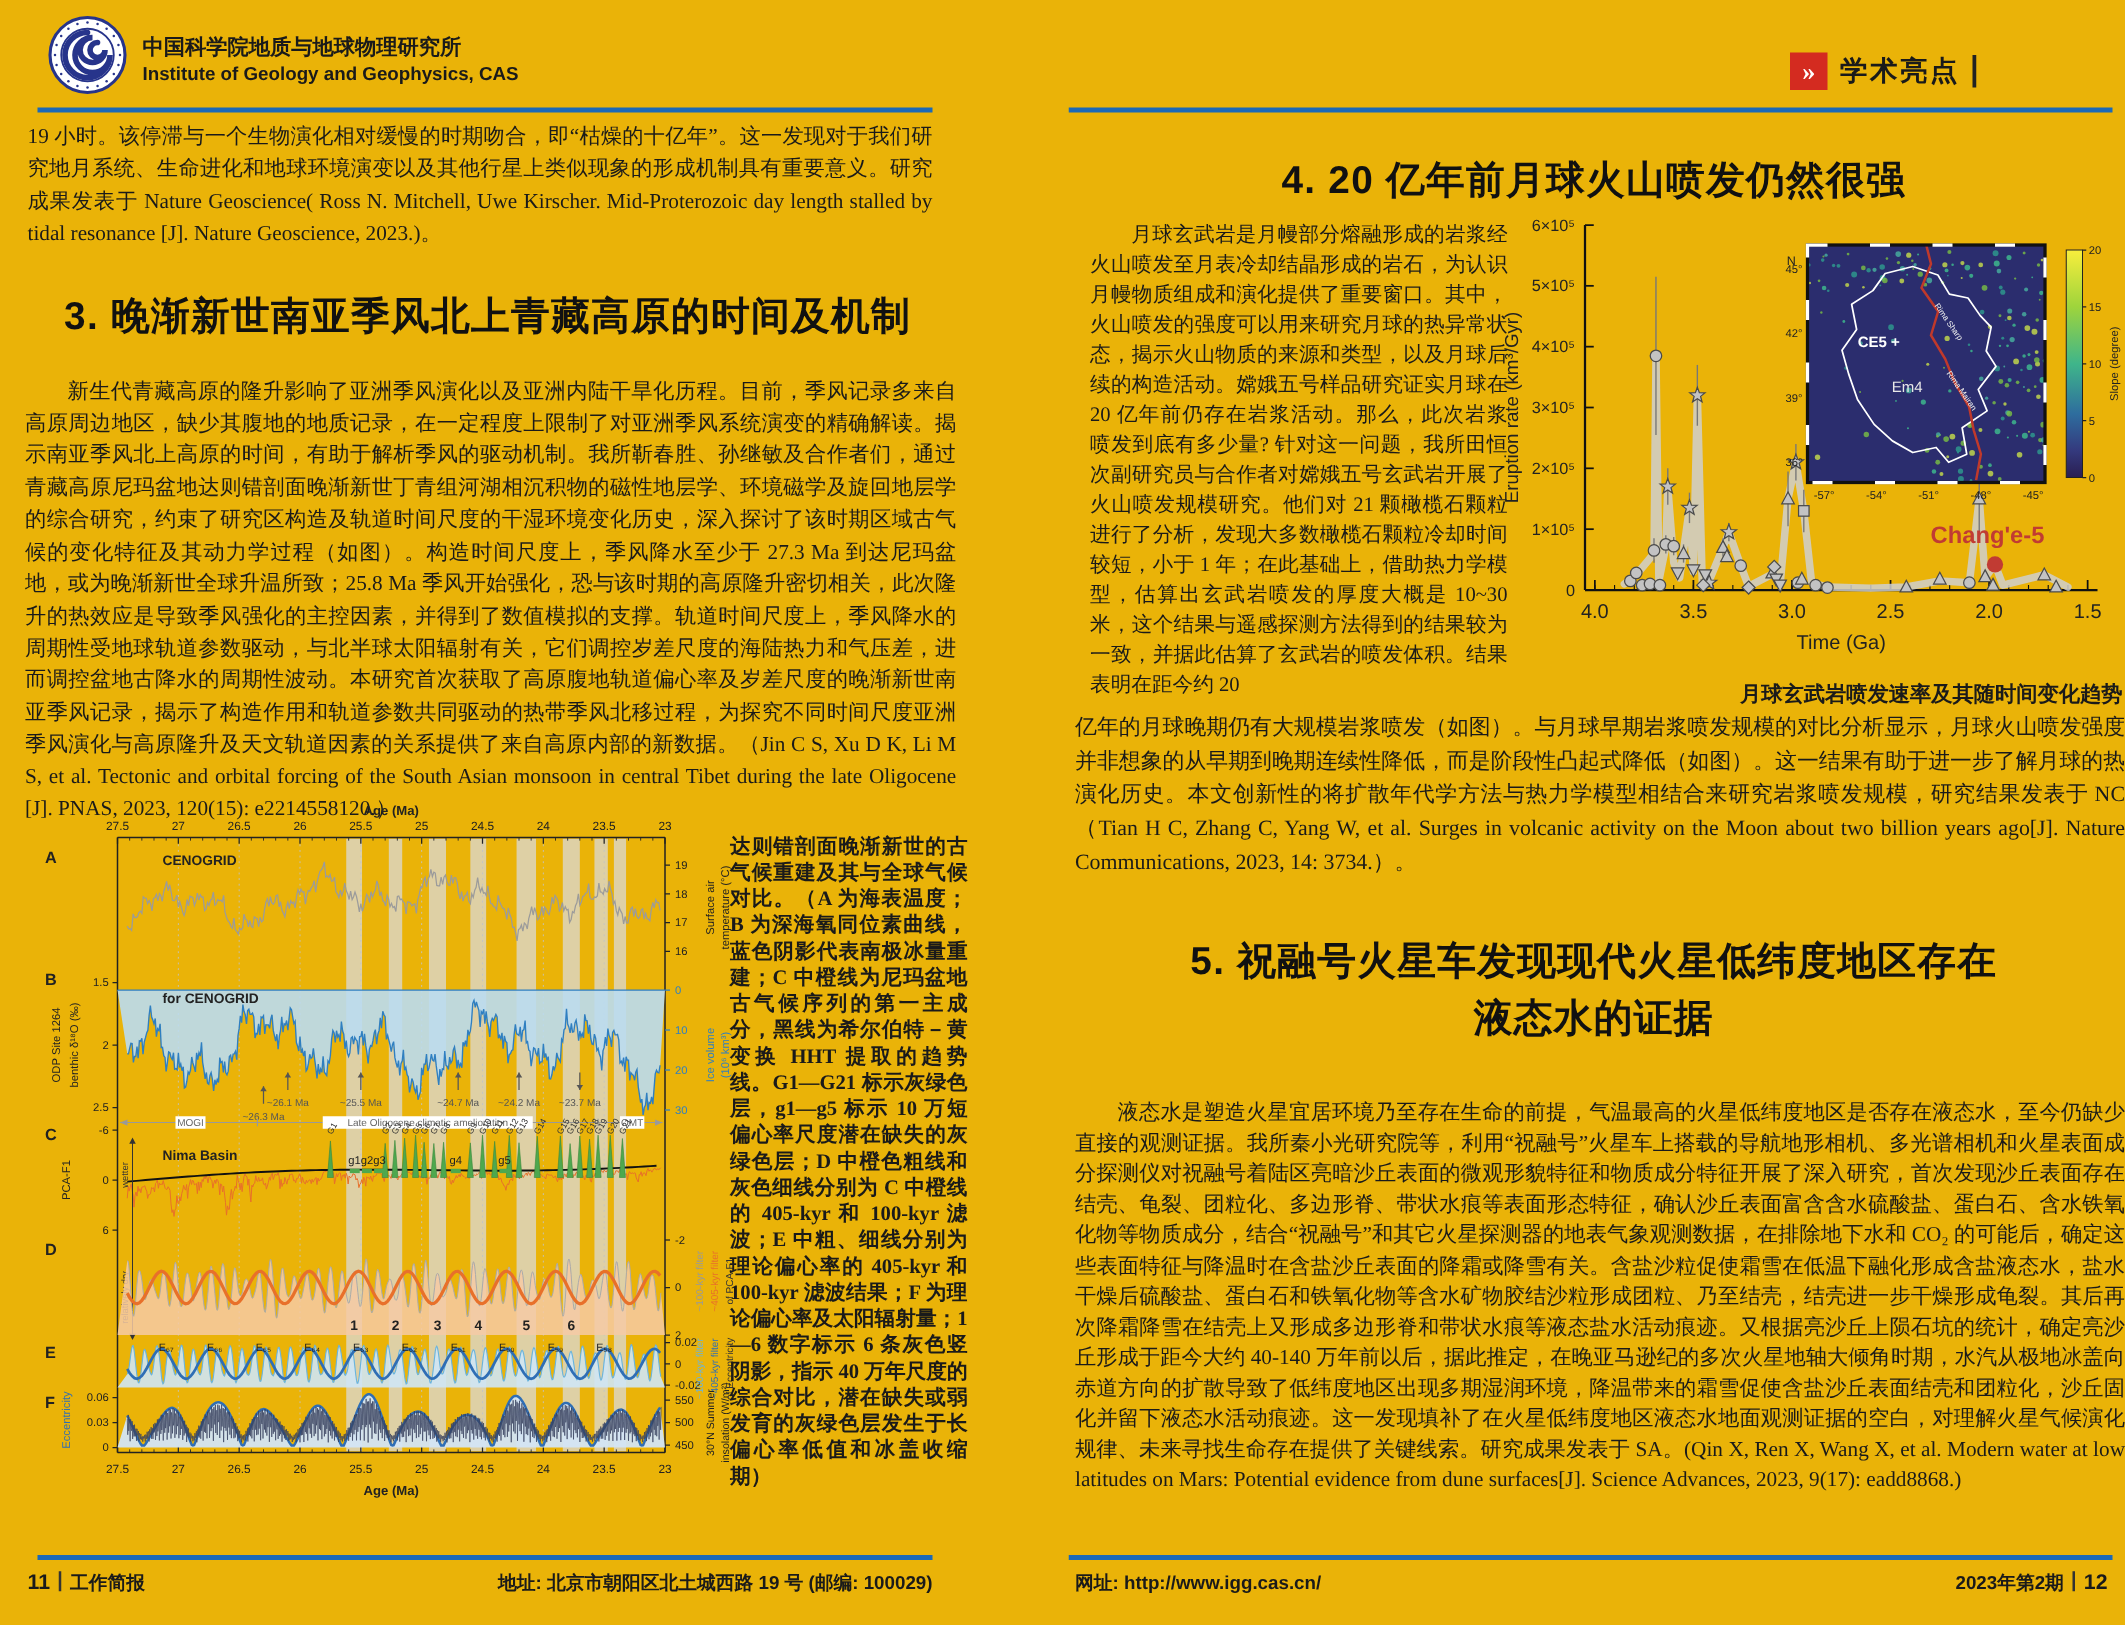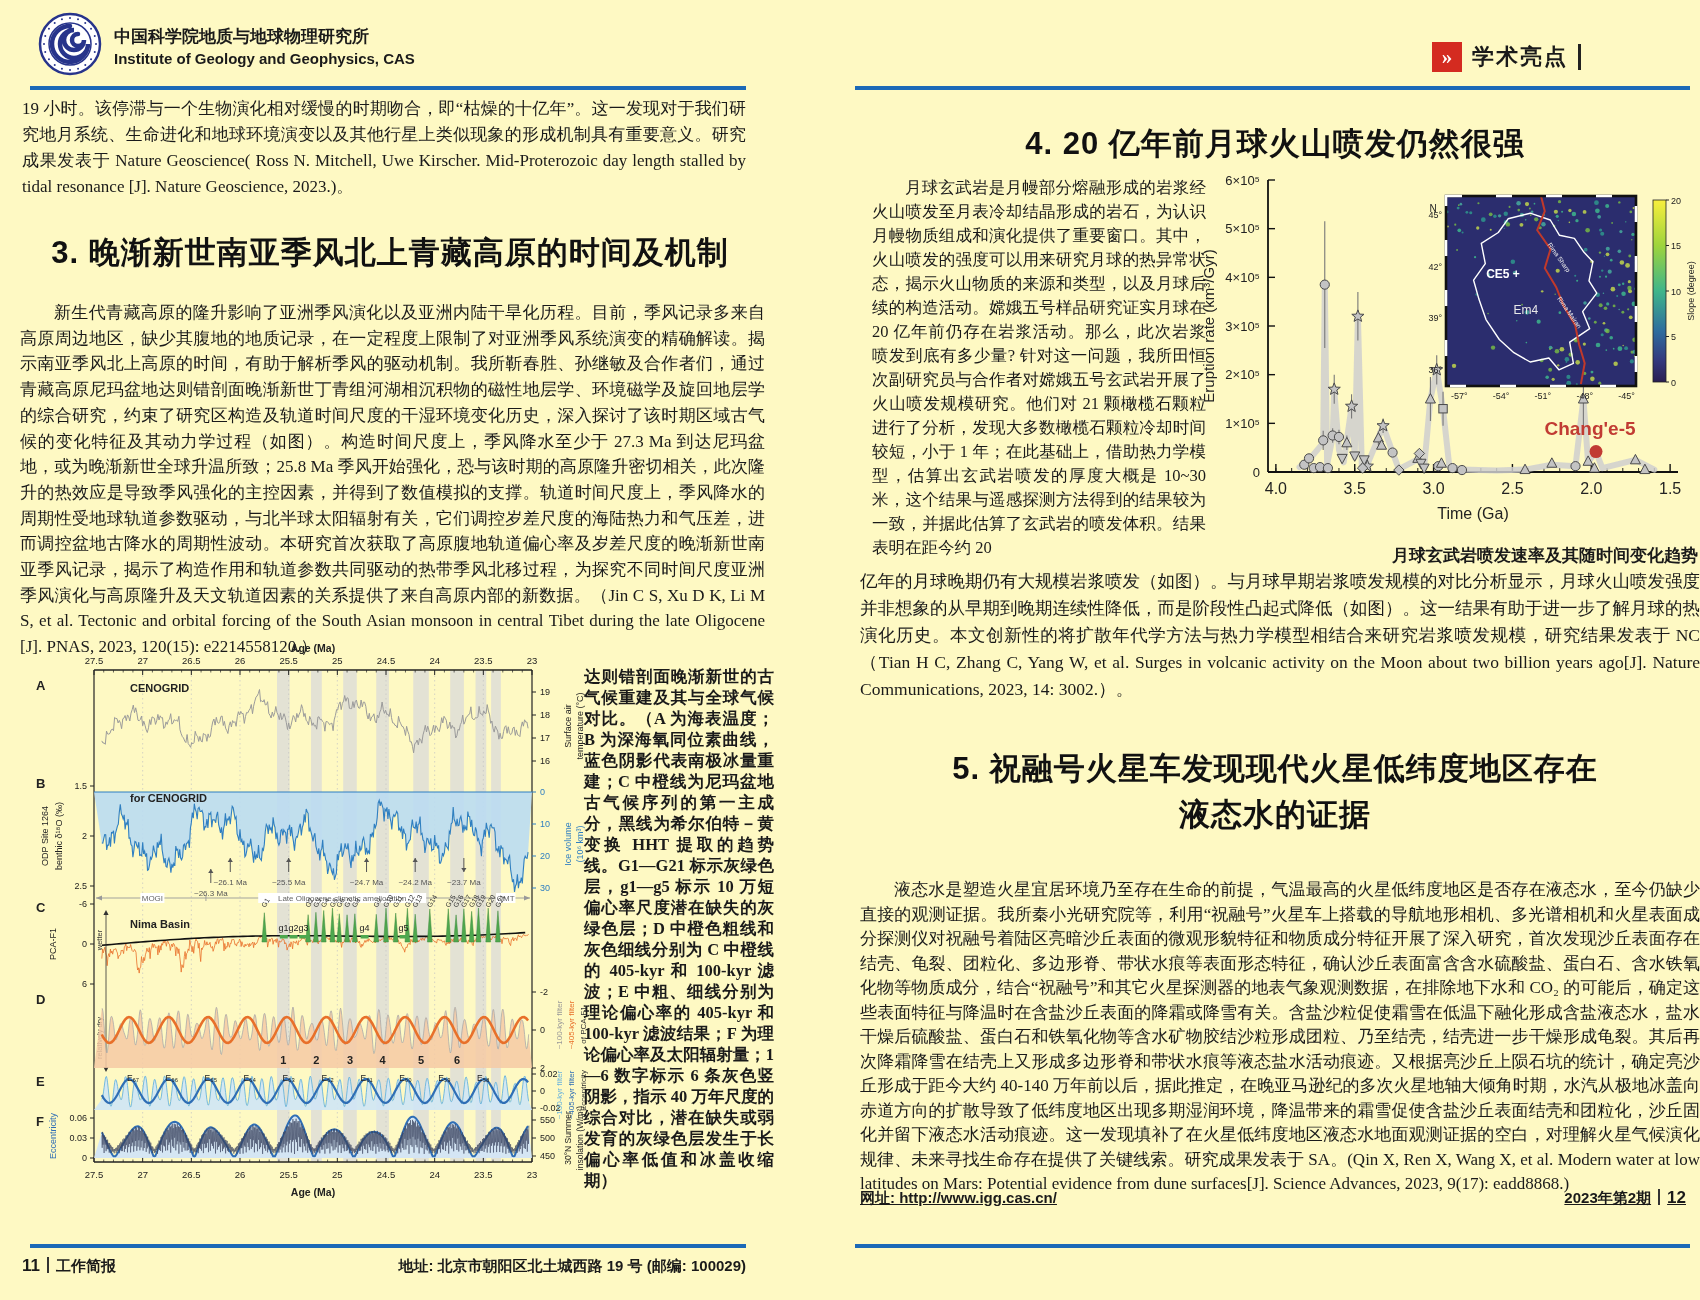--- a/index.html
+++ b/index.html
@@ -1,16 +1,16 @@
 <!DOCTYPE html>
 <html><head>
 <meta charset="utf-8">
 <style>
   html,body{margin:0;padding:0;background:#e8e8e8;}
-  #root{position:relative;width:1700px;height:1300px;background:#fef9c3;overflow:hidden;
+  #root{position:relative;width:1700px;height:1300px;background:#eab308;overflow:hidden;
         font-family:"Liberation Serif","DejaVu Serif",serif;color:#1a1a1a;}
   .abs{position:absolute;}
   .sans{font-family:"Liberation Sans","DejaVu Sans",sans-serif;}
   .rule{height:4px;background:#1b69b7;}
   .org-cn{font-size:17px;font-weight:bold;}
   .org-en{font-size:15px;font-weight:bold;margin-top:2px;}
   .badge-row{display:flex;align-items:center;gap:10px;}
   .badge-sq{width:30px;height:30px;background:#d42b20;color:#fff;display:flex;align-items:center;
             justify-content:center;font-size:21px;font-weight:bold;line-height:1;}
   .badge-txt{font-size:22px;font-weight:bold;letter-spacing:2px;}
@@ -752,28 +752,28 @@
         <text x="473" y="122.5" font-size="9" fill="#222" text-anchor="start" font-weight="normal">10</text>
         <line x1="468" y1="164.5" x2="471" y2="164.5" stroke="#222" stroke-width="1"></line>
         <text x="473" y="168" font-size="9" fill="#222" text-anchor="start" font-weight="normal">5</text>
         <line x1="468" y1="210" x2="471" y2="210" stroke="#222" stroke-width="1"></line>
         <text x="473" y="213.5" font-size="9" fill="#222" text-anchor="start" font-weight="normal">0</text>
         <text x="496" y="119" font-size="9" fill="#222" text-anchor="middle" font-weight="normal" transform="rotate(-90 496 119)">Slope (degree)</text>
       </svg>
 </div>
 <div class="abs fig-caption" style="left:1198px;top:544px;width:500px;text-align:right;">月球玄武岩喷发速率及其随时间变化趋势</div>
 
-<p class="abs para sec4-full" style="left:860px;top:568px;margin:0;">亿年的月球晚期仍有大规模岩浆喷发（如图）。与月球早期岩浆喷发规模的对比分析显示，月球火山喷发强度并非想象的从早期到晚期连续性降低，而是阶段性凸起式降低（如图）。这一结果有助于进一步了解月球的热演化历史。本文创新性的将扩散年代学方法与热力学模型相结合来研究岩浆喷发规模，研究结果发表于 NC（Tian H C, Zhang C, Yang W, et al. Surges in volcanic activity on the Moon about two billion years ago[J]. Nature Communications, 2023, 14: 3002.）。</p>
+<p class="abs para sec4-full" style="left:860px;top:568px;margin:0;">亿年的月球晚期仍有大规模岩浆喷发（如图）。与月球早期岩浆喷发规模的对比分析显示，月球火山喷发强度并非想象的从早期到晚期连续性降低，而是阶段性凸起式降低（如图）。这一结果有助于进一步了解月球的热演化历史。本文创新性的将扩散年代学方法与热力学模型相结合来研究岩浆喷发规模，研究结果发表于 NC（Tian H C, Zhang C, Yang W, et al. Surges in volcanic activity on the Moon about two billion years ago[J]. Nature Communications, 2023, 14: 3734.）。</p>
 
 <div class="abs sec-title" style="left:870px;top:748px;width:810px;">5.  祝融号火星车发现现代火星低纬度地区存在</div>
 <div class="abs sec-title" style="left:870px;top:794px;width:810px;">液态水的证据</div>
 
 <p class="abs para sec5-body" style="left:860px;top:878px;margin:0;">液态水是塑造火星宜居环境乃至存在生命的前提，气温最高的火星低纬度地区是否存在液态水，至今仍缺少直接的观测证据。我所秦小光研究院等，利用“祝融号”火星车上搭载的导航地形相机、多光谱相机和火星表面成分探测仪对祝融号着陆区亮暗沙丘表面的微观形貌特征和物质成分特征开展了深入研究，首次发现沙丘表面存在结壳、龟裂、团粒化、多边形脊、带状水痕等表面形态特征，确认沙丘表面富含含水硫酸盐、蛋白石、含水铁氧化物等物质成分，结合“祝融号”和其它火星探测器的地表气象观测数据，在排除地下水和 CO₂ 的可能后，确定这些表面特征与降温时在含盐沙丘表面的降霜或降雪有关。含盐沙粒促使霜雪在低温下融化形成含盐液态水，盐水干燥后硫酸盐、蛋白石和铁氧化物等含水矿物胶结沙粒形成团粒、乃至结壳，结壳进一步干燥形成龟裂。其后再次降霜降雪在结壳上又形成多边形脊和带状水痕等液态盐水活动痕迹。又根据亮沙丘上陨石坑的统计，确定亮沙丘形成于距今大约 40-140 万年前以后，据此推定，在晚亚马逊纪的多次火星地轴大倾角时期，水汽从极地冰盖向赤道方向的扩散导致了低纬度地区出现多期湿润环境，降温带来的霜雪促使含盐沙丘表面结壳和团粒化，沙丘固化并留下液态水活动痕迹。这一发现填补了在火星低纬度地区液态水地面观测证据的空白，对理解火星气候演化规律、未来寻找生命存在提供了关键线索。研究成果发表于 SA。(Qin X, Ren X, Wang X, et al. Modern water at low latitudes on Mars: Potential evidence from dune surfaces[J]. Science Advances, 2023, 9(17): eadd8868.)</p>
 
 <div class="abs rule" style="left:855px;top:1244px;width:835px;"></div>
-<div class="abs footer-row" style="left:860px;top:1188px;width:826px;text-decoration:underline;">
+<div class="abs footer-row" style="left:860px;top:1256px;width:826px;">
   <span>网址: http://www.igg.cas.cn/</span>
   <span>
     <span>2023年第2期</span><span class="foot-div"></span><span class="pg-num">12</span>
   </span>
 </div>
 
 </div>
 
 </body></html>

